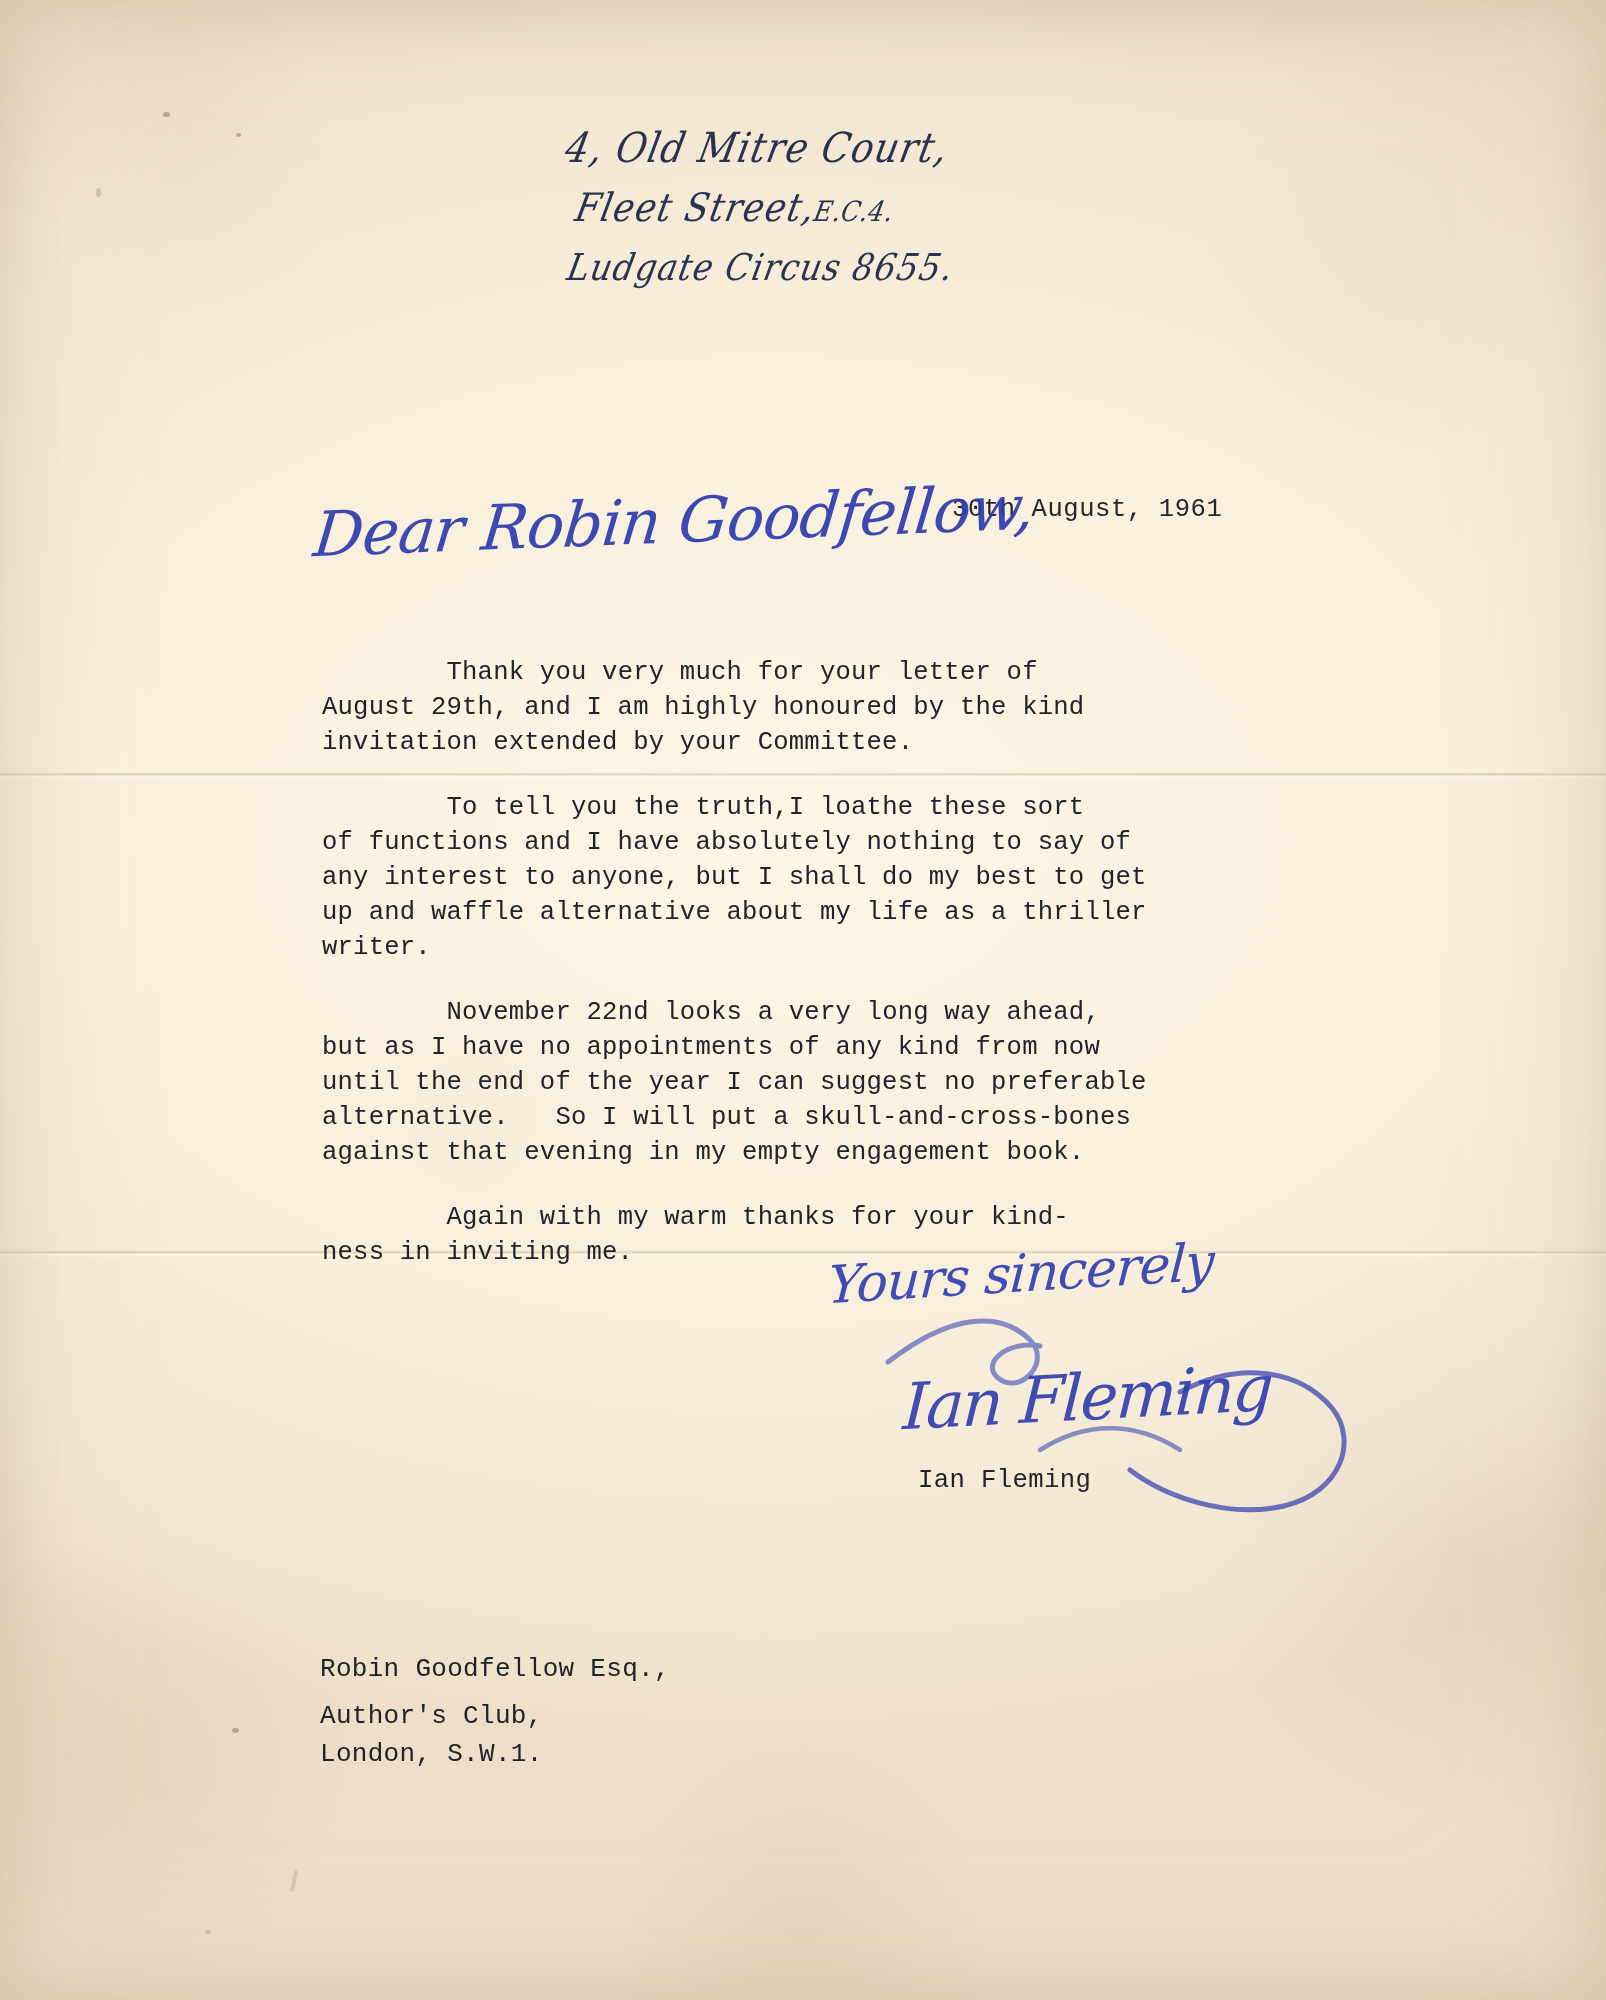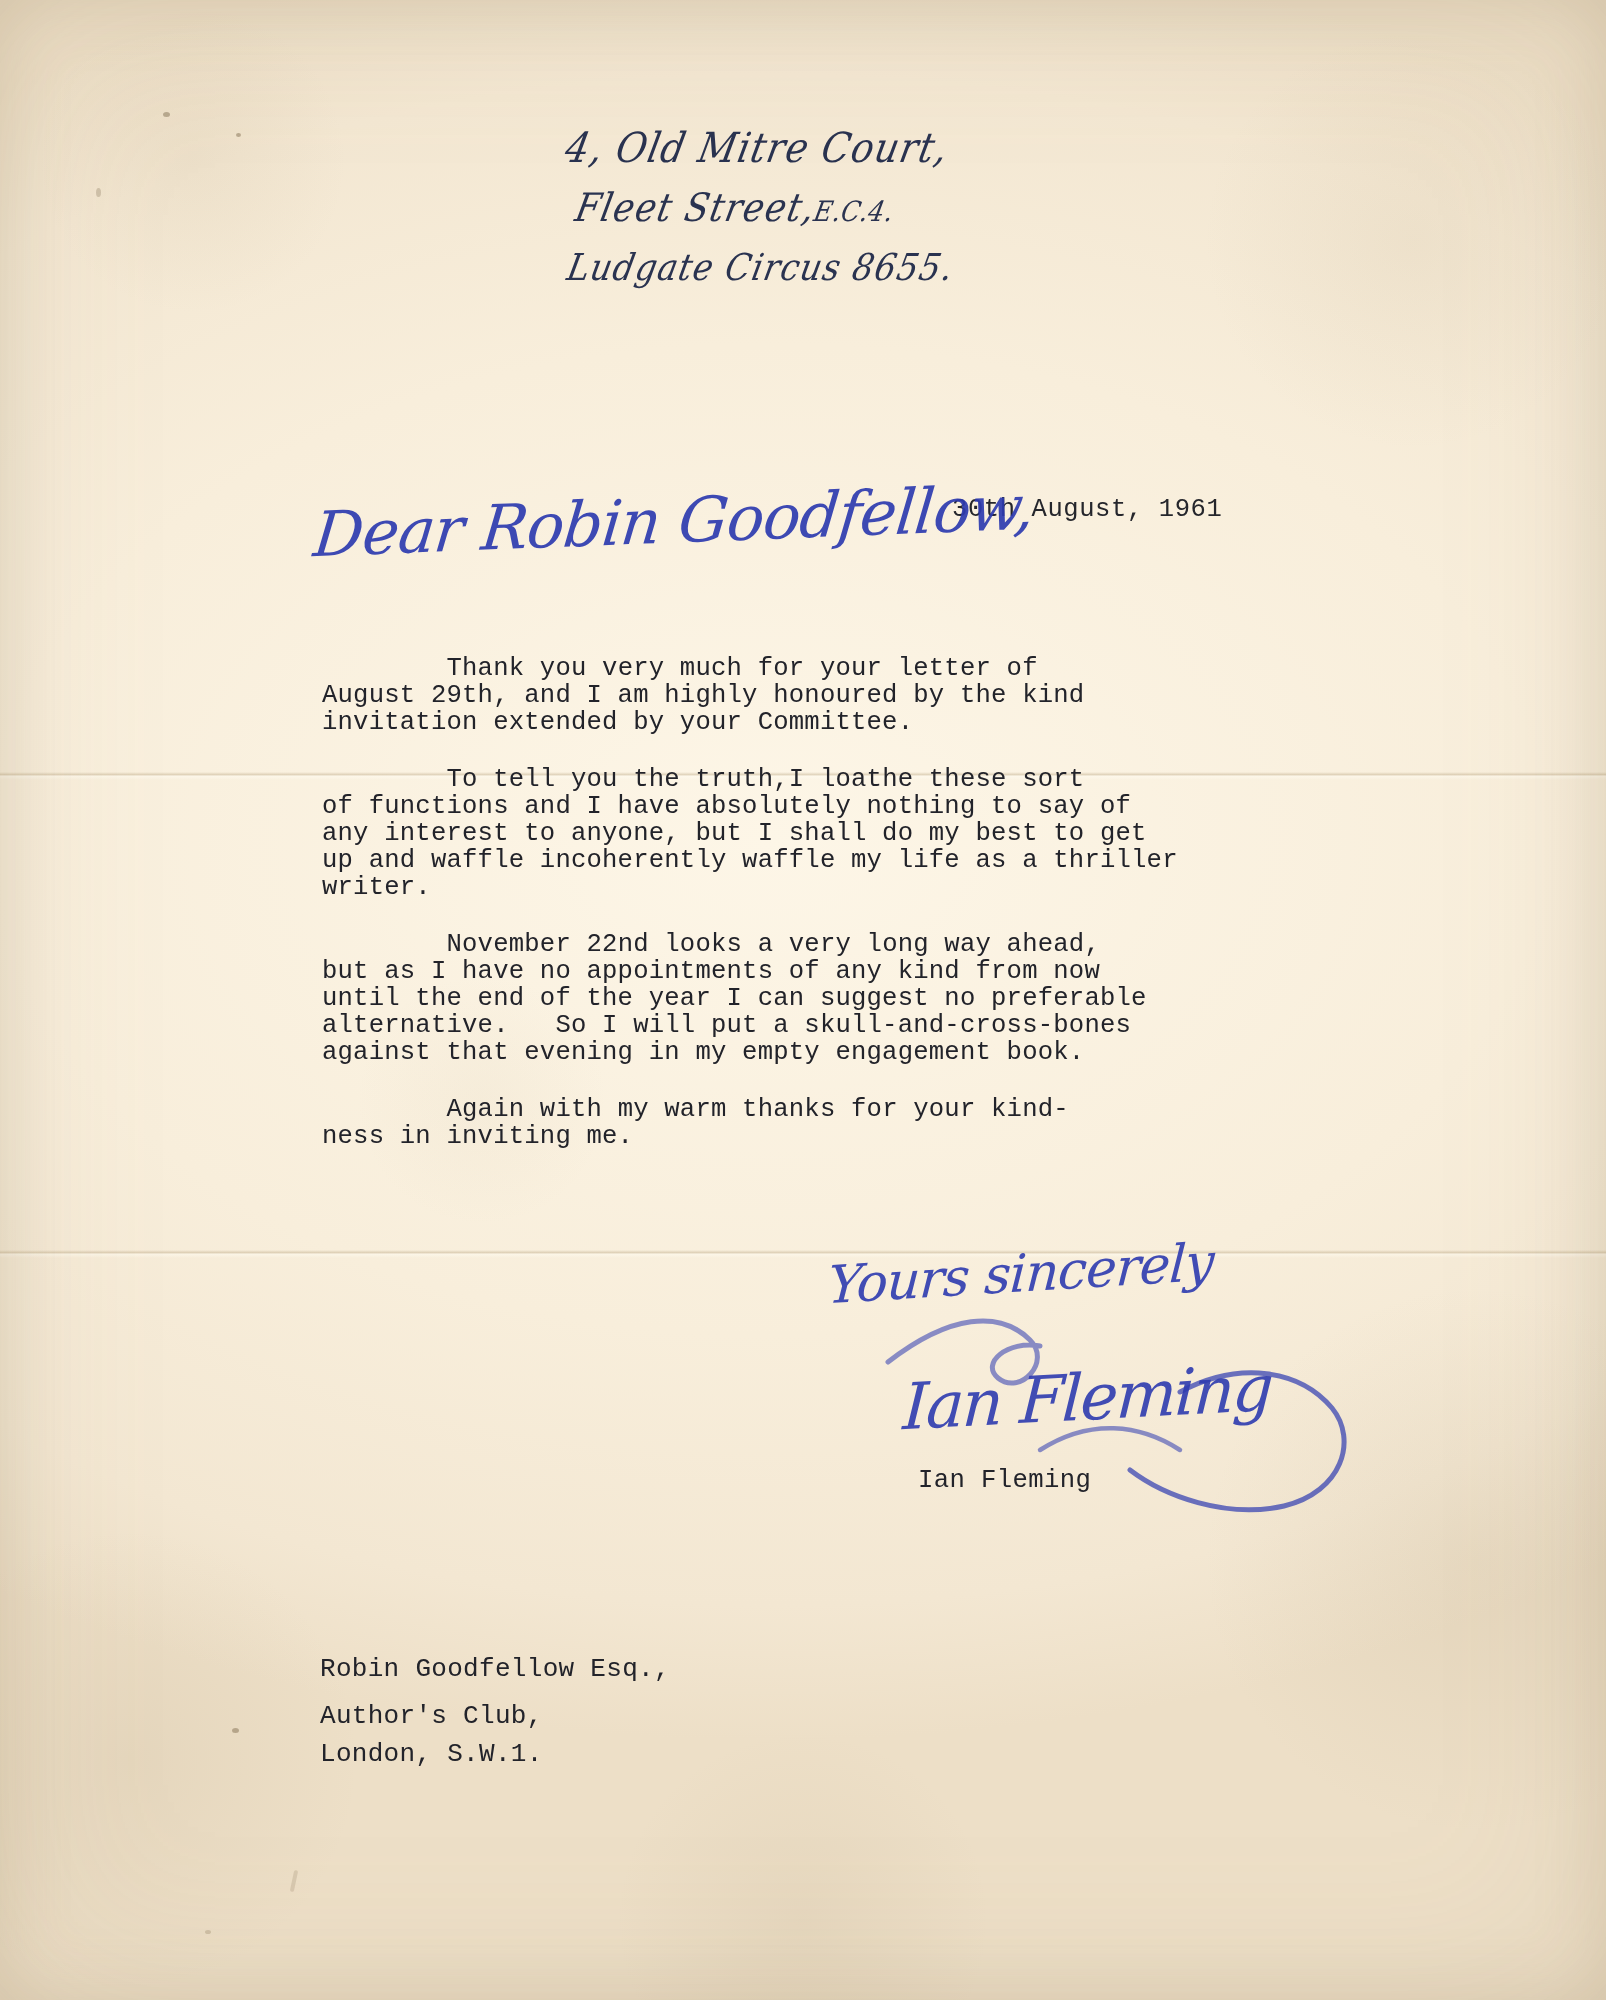--- a/index.html
+++ b/index.html
@@ -135,21 +135,21 @@
   }
 
   
   #body {
     position: absolute;
     left: 322px;
     top: 655px;
     width: 1110px;
     font-family: "Liberation Mono", "DejaVu Sans Mono", monospace;
     font-size: 25.6px;
-    line-height: 27px;
+    line-height: 35px;
     color: #22232a;
     letter-spacing: 0.2px;
   }
   #body p {
     margin: 0 0 30px 0;
     white-space: pre-wrap;
   }
   #body p:last-child { margin-bottom: 9px; }
 
   
@@ -248,21 +248,21 @@
 
   <div id="salutation">Dear Robin Goodfellow,</div>
 
   <div id="body">
     <p>        Thank you very much for your letter of
 August 29th, and I am highly honoured by the kind
 invitation extended by your Committee.</p>
     <p>        To tell you the truth,I loathe these sort
 of functions and I have absolutely nothing to say of
 any interest to anyone, but I shall do my best to get
-up and waffle incoherently waffle my life as a thriller
+up and waffle alternative about my life as a thriller
 writer.</p>
     <p>        November 22nd looks a very long way ahead,
 but as I have no appointments of any kind from now
 until the end of the year I can suggest no preferable
 alternative.   So I will put a skull-and-cross-bones
 against that evening in my empty engagement book.</p>
     <p>        Again with my warm thanks for your kind-
 ness in inviting me.</p>
   </div>
 

